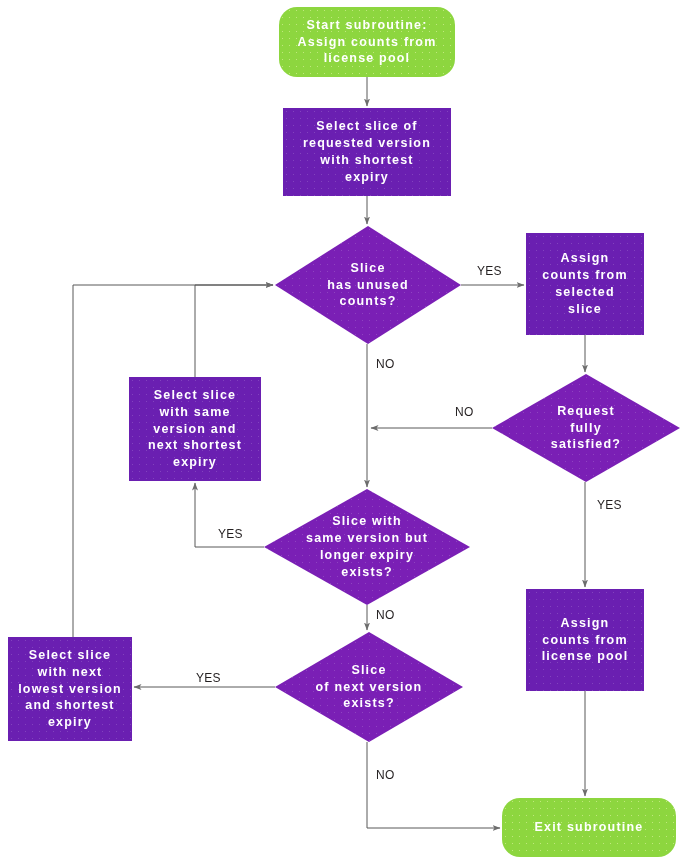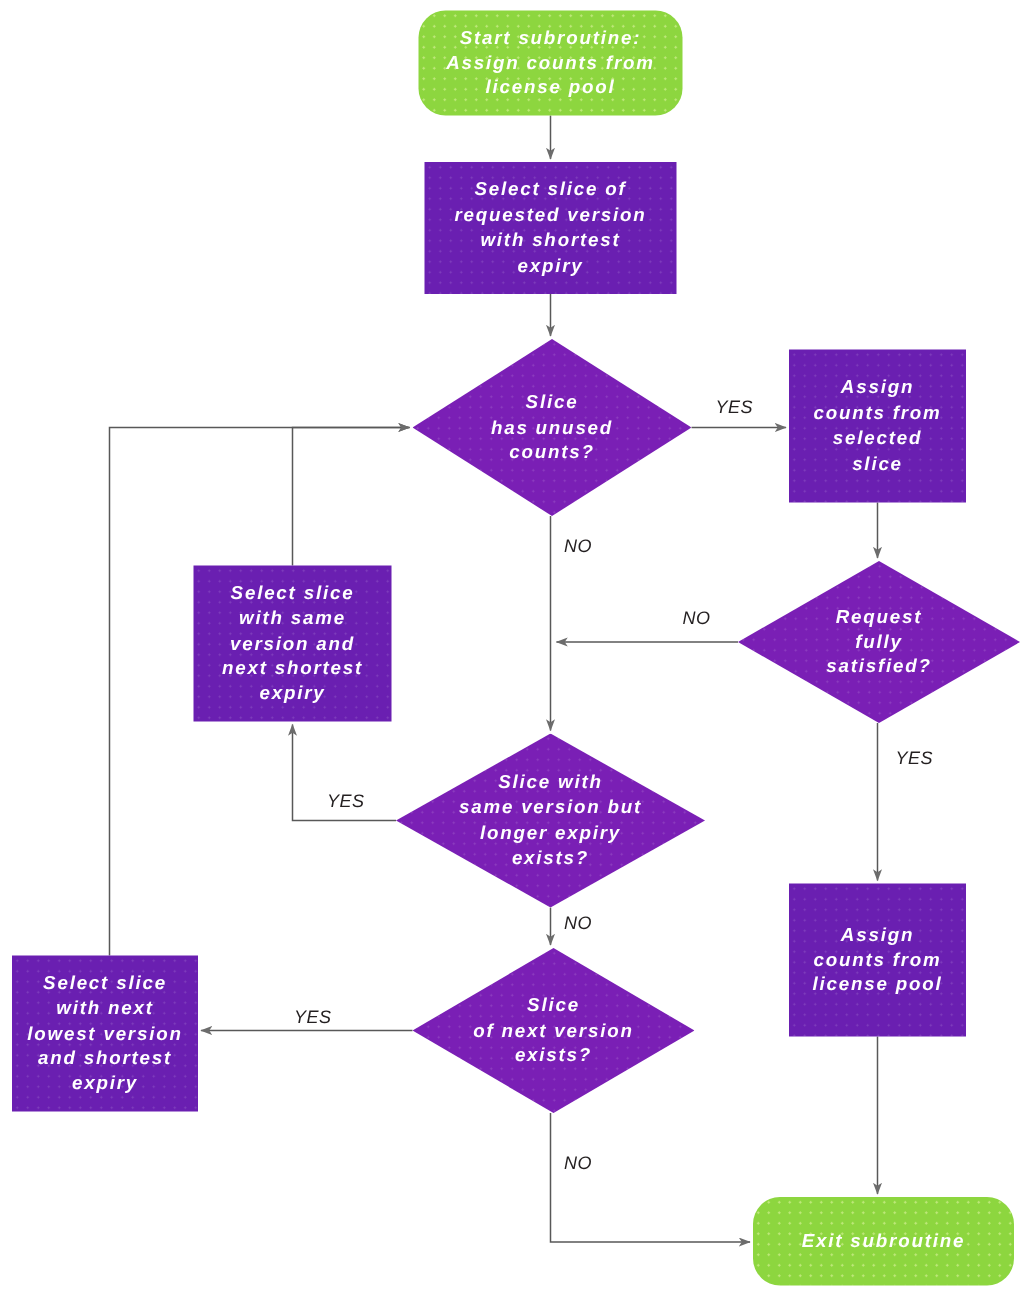--- a/index.html
+++ b/index.html
@@ -10,21 +10,20 @@
   }
   body {
     font-family: "Liberation Sans", sans-serif;
   }
   #canvas {
     position: relative;
     width: 680px;
     height: 867px;
     background: #ffffff;
     overflow: hidden;
-    font-style: italic;
   }
   #edges {
     position: absolute;
     left: 0;
     top: 0;
     width: 680px;
     height: 867px;
     pointer-events: none;
   }
   .node {

